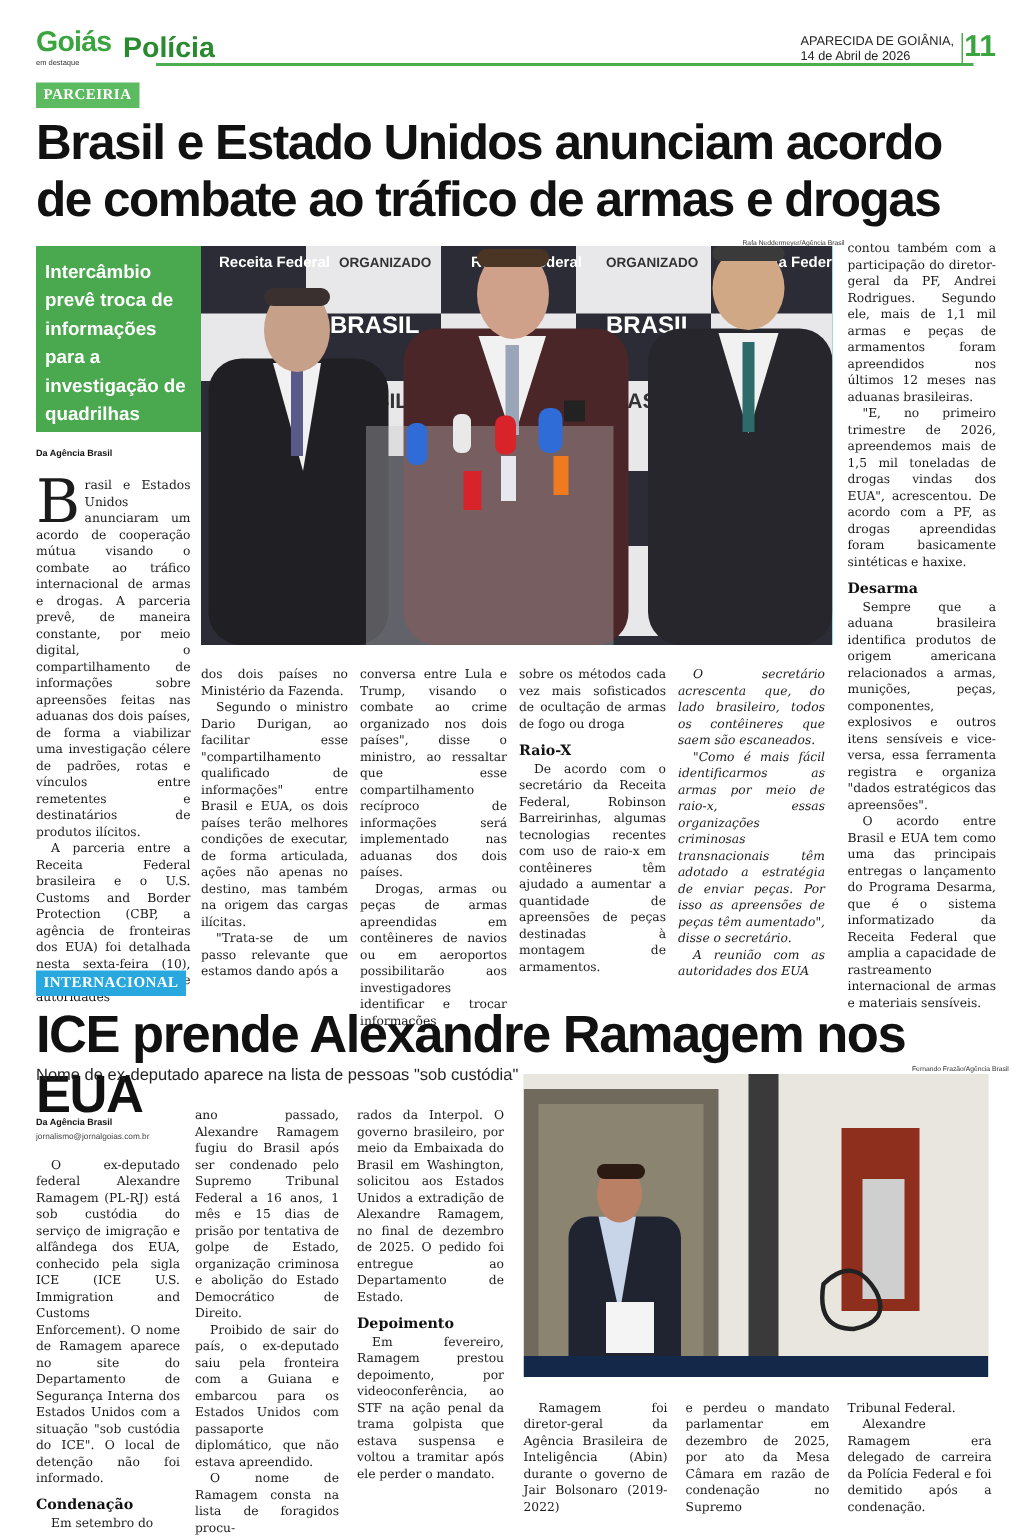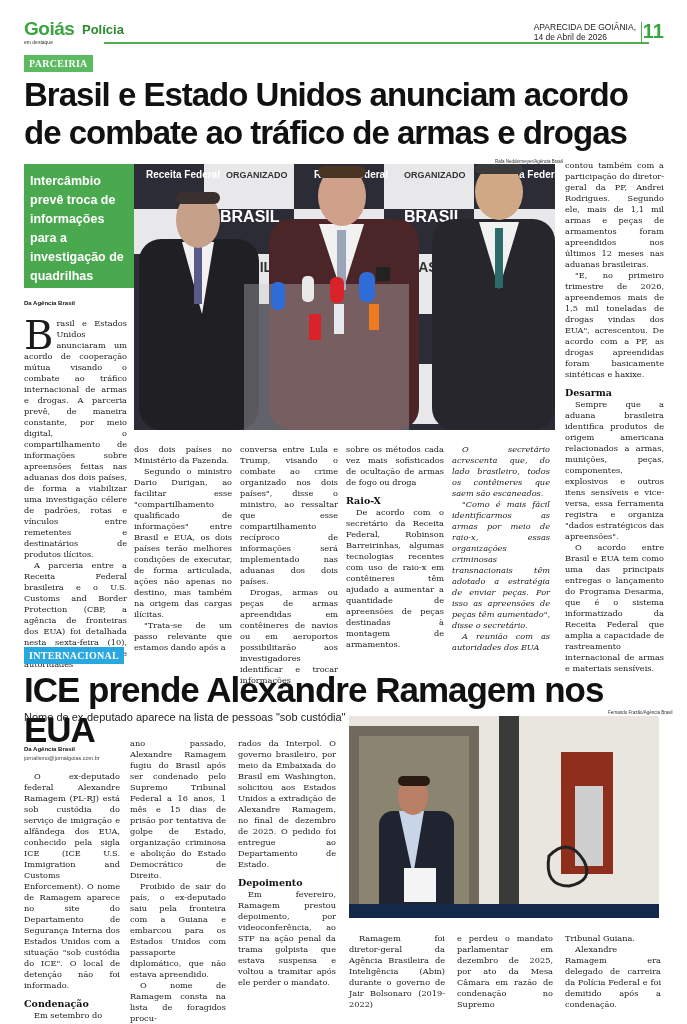--- a/index.html
+++ b/index.html
@@ -2,21 +2,21 @@
 <html><head>
 <meta charset="utf-8">
 <style>
   * { box-sizing: border-box; margin: 0; padding: 0; }
   html, body { width: 687px; height: 1024px; background: #ffffff; overflow: hidden; }
   body { position: relative; font-family: "DejaVu Serif", serif; color: #1a1a1a; }
 
   .masthead { position: absolute; left: 24px; top: 20px; width: 640px; height: 28px; }
   .logo { position: absolute; left: 0; top: 0; font-family: "Liberation Sans", sans-serif; font-weight: 900; font-size: 19px; color: #3aa53f; letter-spacing: -0.5px; line-height: 18px; }
   .logo-sub { position: absolute; left: 0; top: 19px; font-family: "Liberation Sans", sans-serif; font-size: 5px; color: #333; white-space: nowrap; }
-  .section-name { position: absolute; left: 58px; top: 2px; font-family: "Liberation Sans", sans-serif; font-weight: 700; font-size: 13px; color: #2a8a30; }
+  .section-name { position: absolute; left: 58px; top: 2px; font-family: "Liberation Sans", sans-serif; font-weight: 700; font-size: 19px; color: #2a8a30; }
   .rule-green { position: absolute; left: 80px; top: 22px; width: 545px; height: 2px; background: #4cae4f; }
   .dateline { position: absolute; right: 28px; top: 2px; text-align: left; font-family: "Liberation Sans", sans-serif; font-size: 8.5px; line-height: 10px; color: #222; }
   .page-sep { position: absolute; right: 22px; top: 2px; width: 1px; height: 20px; background: #4cae4f; }
   .page-num { position: absolute; right: 0; top: 0; font-family: "Liberation Sans", sans-serif; font-weight: 700; font-size: 20px; color: #3aa53f; }
 
   .tag { position: absolute; font-family: Liberation Serif, serif; font-weight: 700; font-size: 10px; color: #fff; padding: 3px 5px; letter-spacing: 0.3px; }
   .tag-green { background: #5cbb60; }
   .tag-blue { background: #29a8e0; }
 
   .headline { position: absolute; font-family: "Liberation Sans", sans-serif; font-weight: 700; color: #111; letter-spacing: -1px; }
@@ -201,15 +201,15 @@
 
 <div class="col" style="left:349px; top:933px; width:96px;">
   <p>Ramagem foi diretor-geral da Agência Brasileira de Inteligência (Abin) durante o governo de Jair Bolsonaro (2019-2022)</p>
 </div>
 
 <div class="col" style="left:457px; top:933px; width:96px;">
   <p class="noindent">e perdeu o mandato parlamentar em dezembro de 2025, por ato da Mesa Câmara em razão de condenação no Supremo</p>
 </div>
 
 <div class="col" style="left:565px; top:933px; width:96px;">
-  <p class="noindent">Tribunal Guiana.</p>
+  <p class="noindent">Tribunal Federal.</p>
   <p>Alexandre Ramagem era delegado de carreira da Polícia Federal e foi demitido após a condenação.</p>
 </div>
 
 </body></html>

